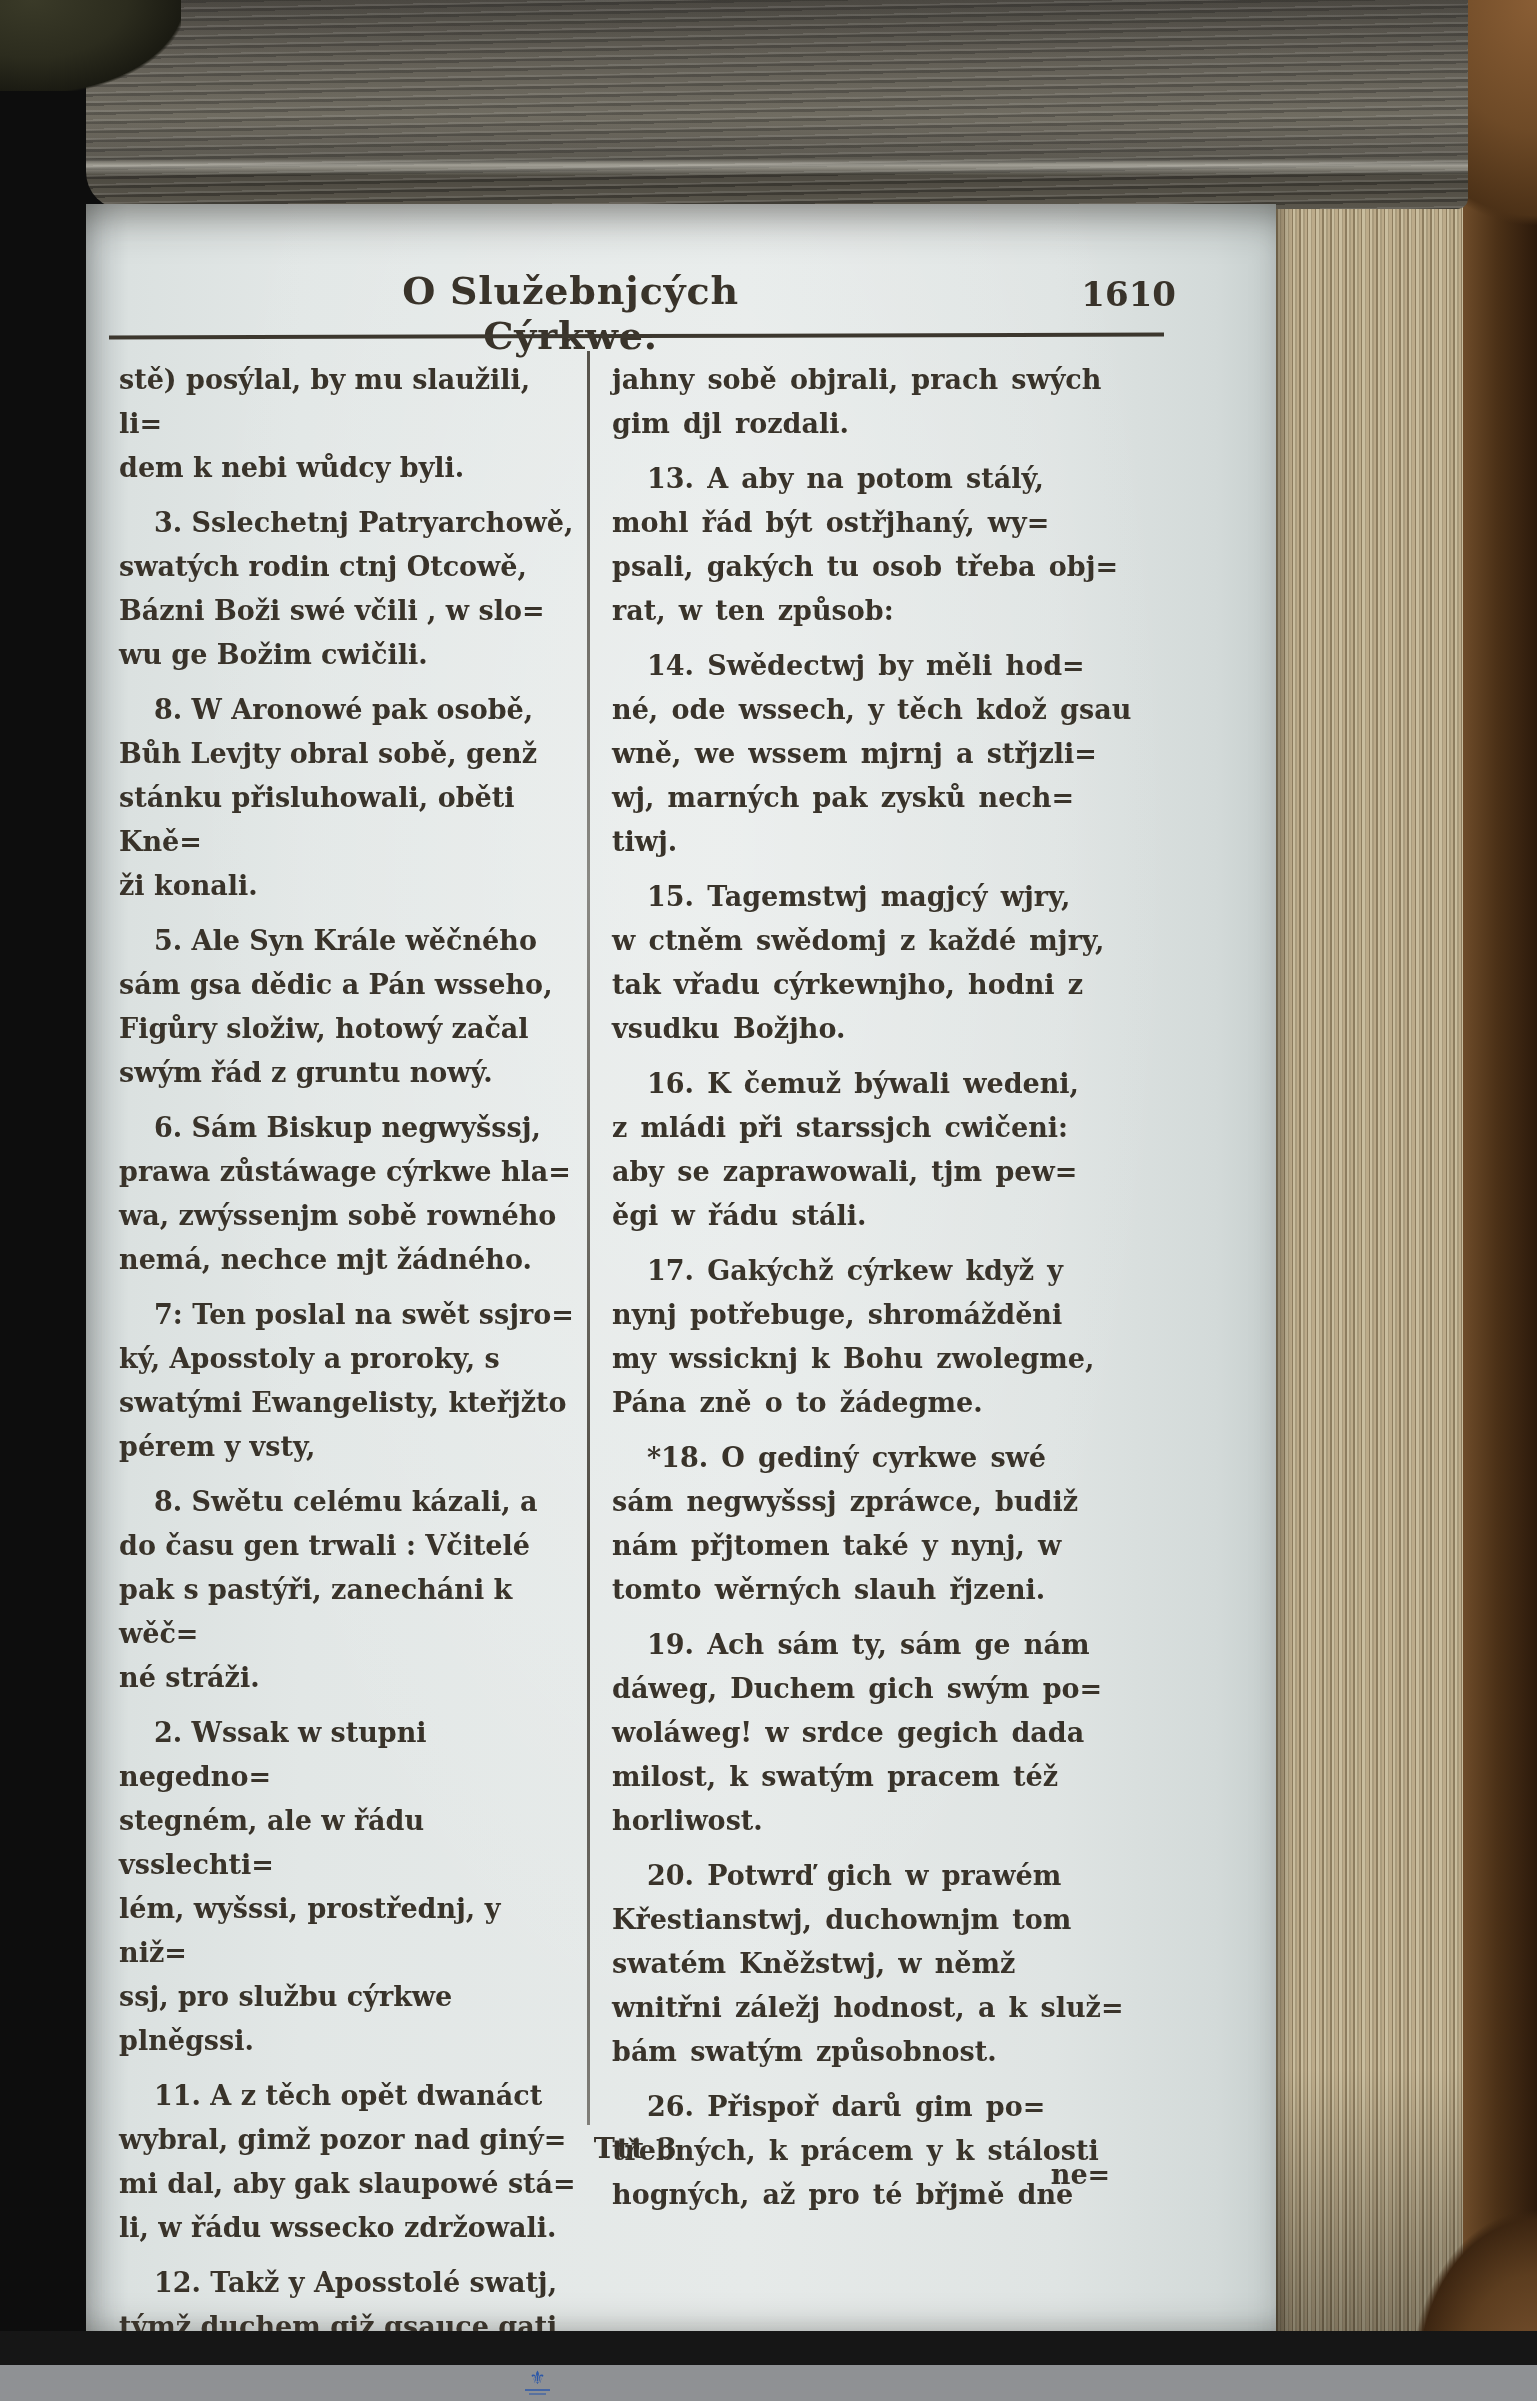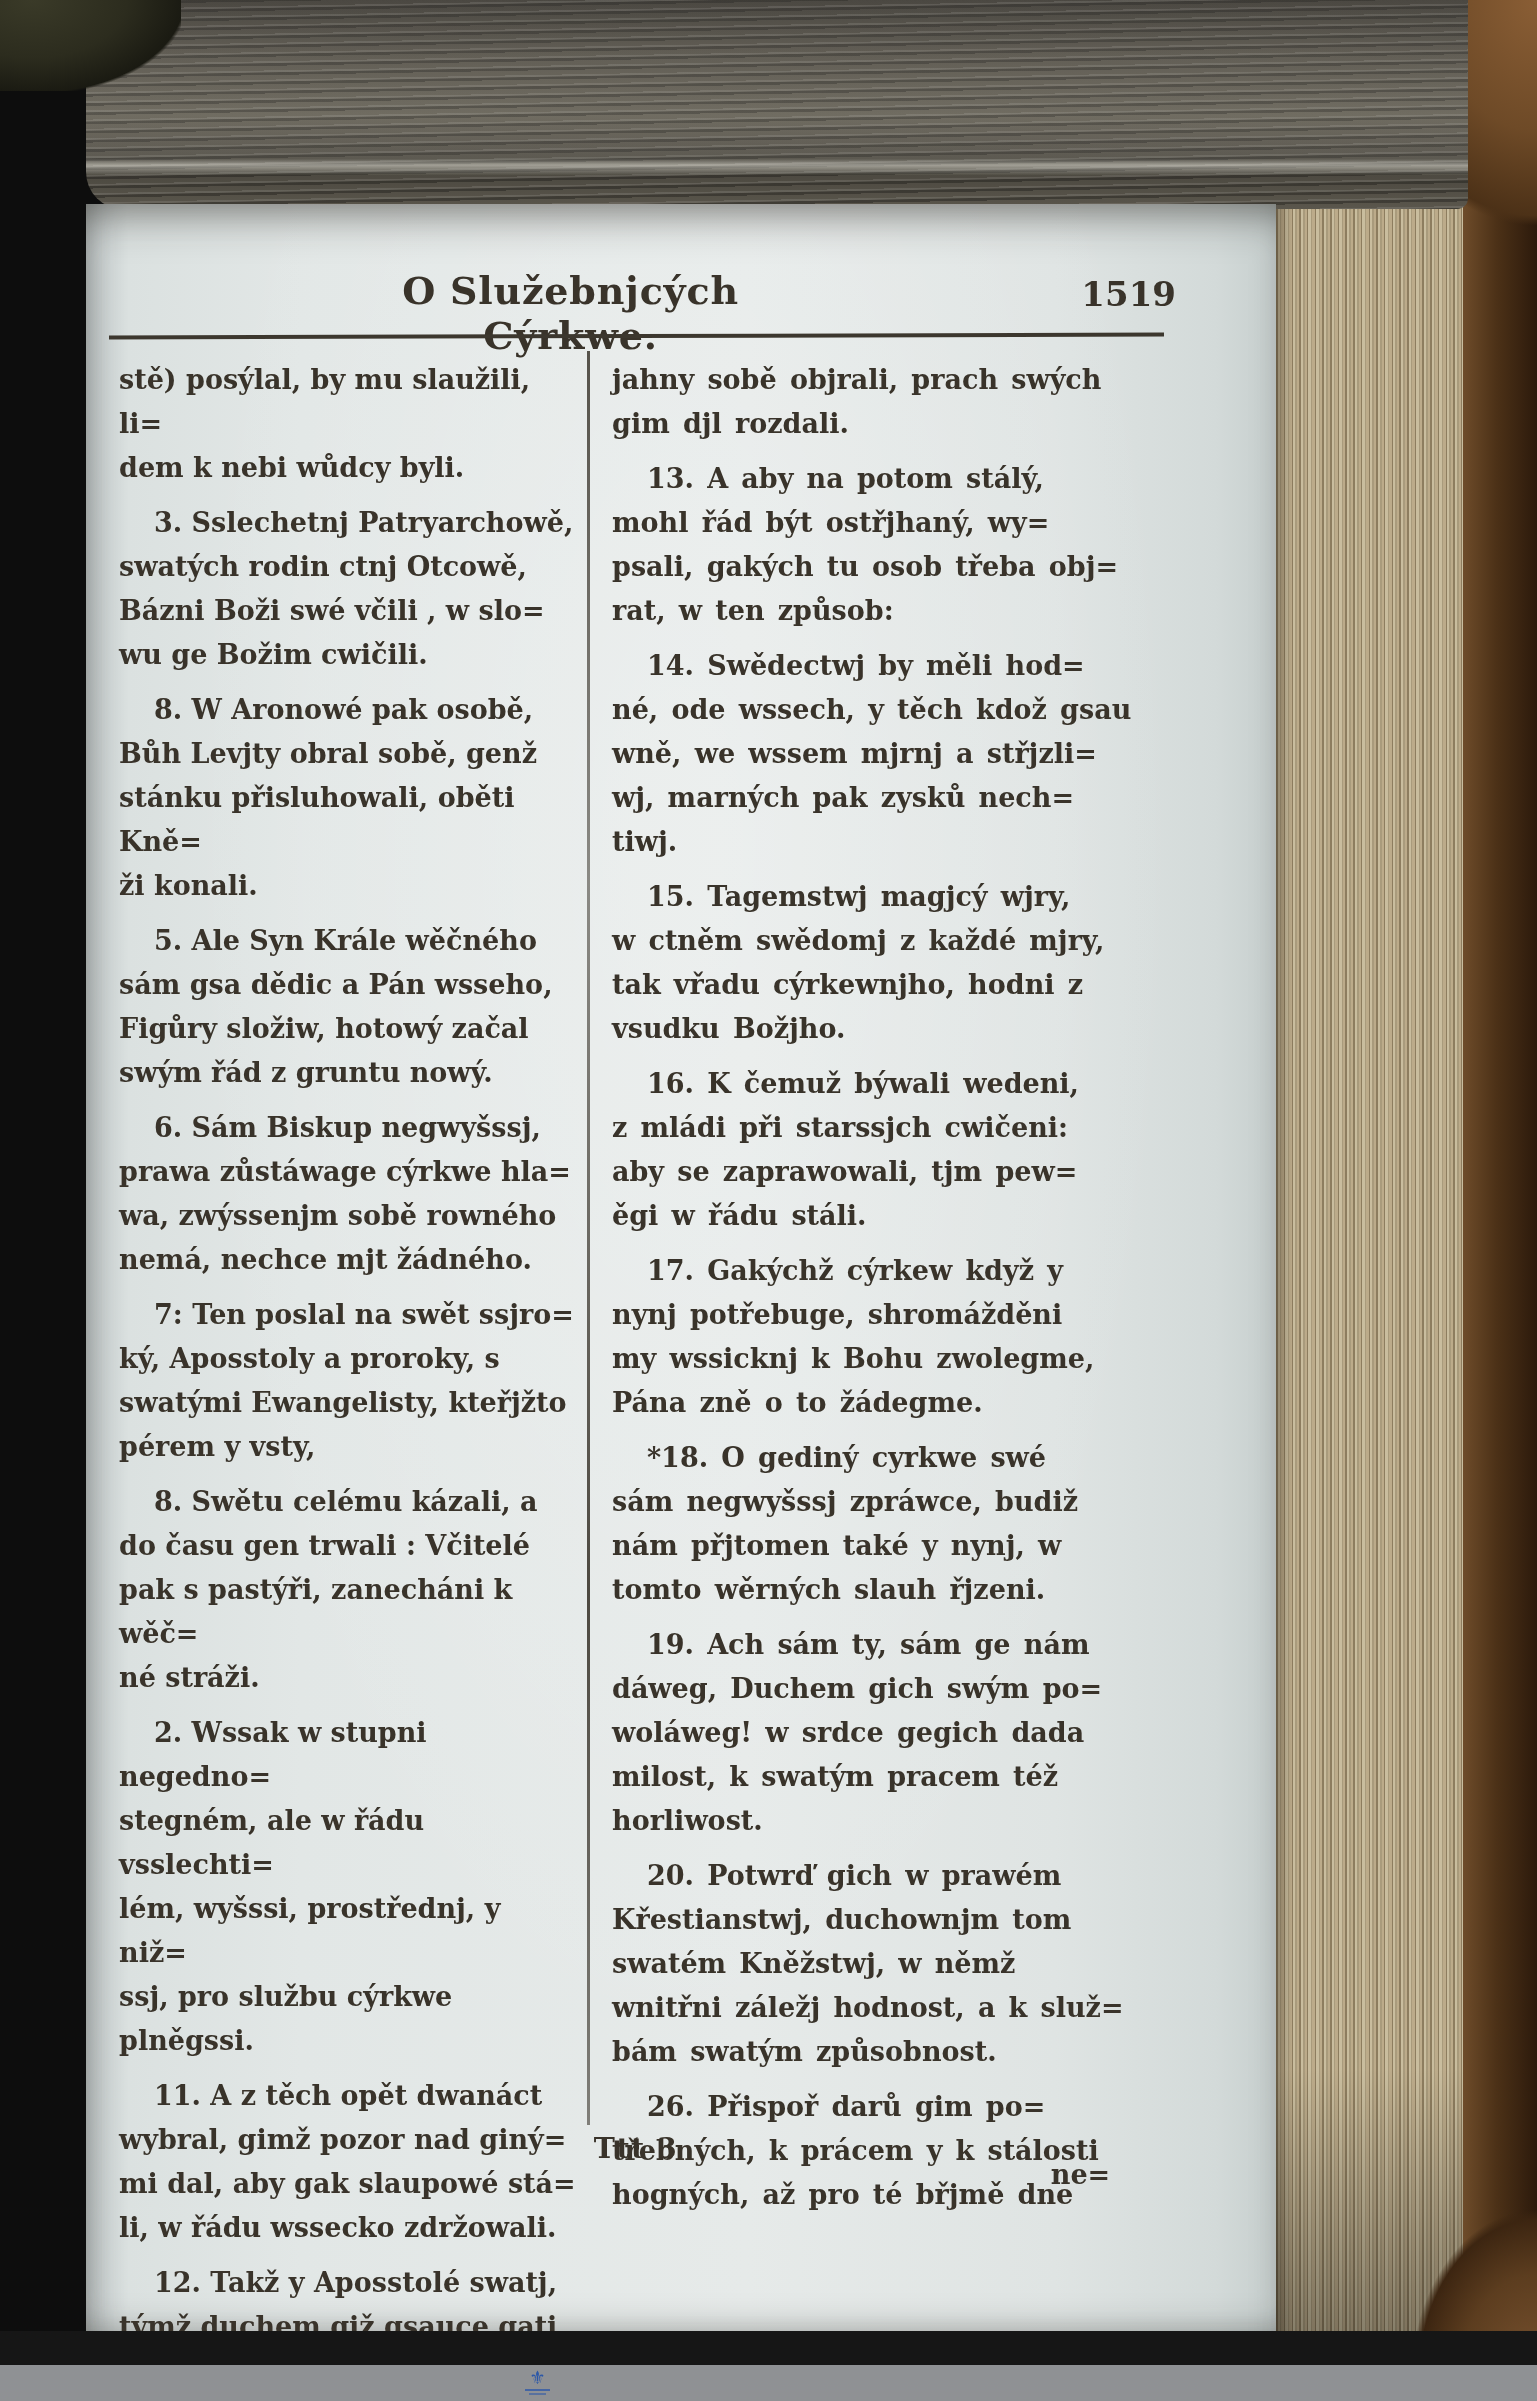--- a/index.html
+++ b/index.html
@@ -106,21 +106,21 @@
 <div class="fore-edge"></div>
 <div class="leather-cover"></div>
 <div class="leather-corner-top"></div>
 <div class="leather-corner-bottom"></div>
 <div class="top-edge-band"></div>
 <div class="headband"></div>
 
 <div class="paper"></div>
 
 <div class="header-title ink">O Služebnjcých Cýrkwe.</div>
-<div class="page-number ink">1519</div>
+<div class="page-number ink">1610</div>
 <div class="header-rule"></div>
 
 <div class="column col-left ink">
   <p>stě) posýlal, by mu slaužili, li=
 dem k nebi wůdcy byli.</p>
   <p class="indent">3. Sslechetnj Patryarchowě,
 swatých rodin ctnj Otcowě,
 Bázni Boži swé včili , w slo=
 wu ge Božim cwičili.</p>
   <p class="indent">8. W Aronowé pak osobě,

